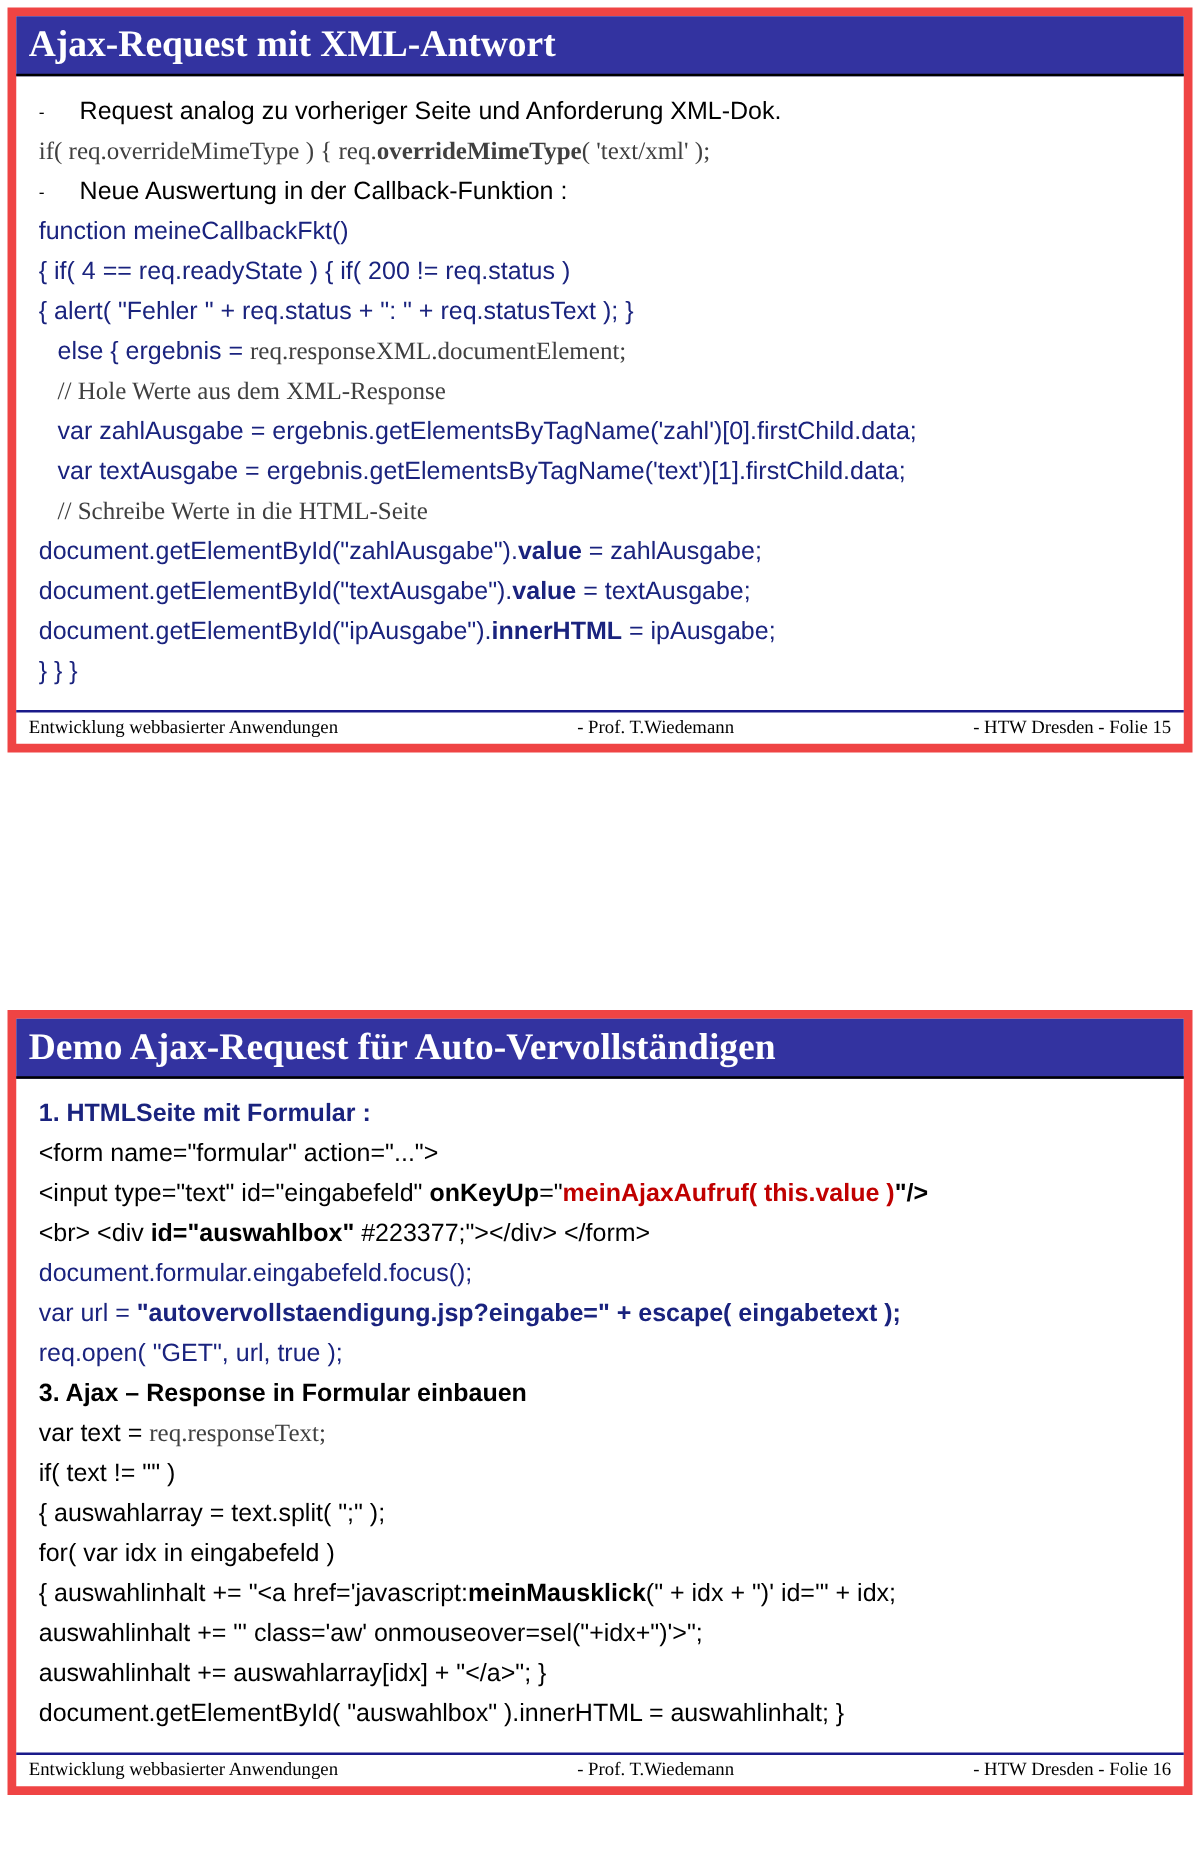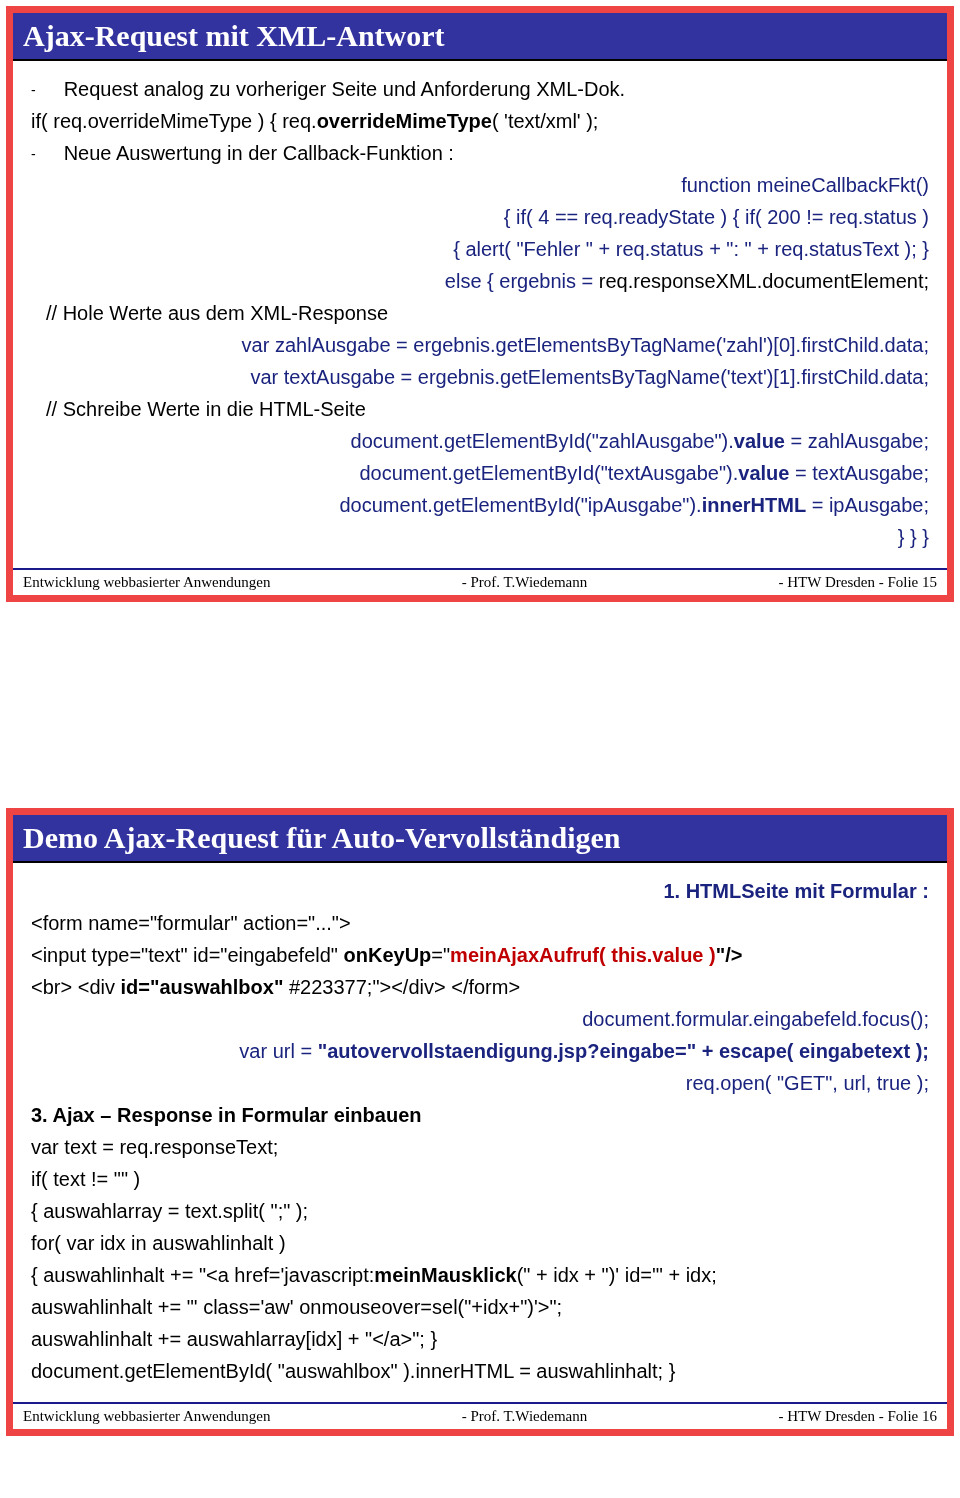--- a/index.html
+++ b/index.html
@@ -33,22 +33,22 @@
     margin-left: 18px;
   }
   .bullet-dash::before {
     content: "-";
     margin-right: 28px;
     font-size: 14px;
     vertical-align: middle;
   }
   .nowrap { white-space: nowrap; }
   .black { color: #000; }
-  .navy { color: #1a237e; text-align: right; }
-  .green { color: #000000; }
+  .navy { color: #1a237e; }
+  .green { color: #404040; font-family: Liberation Serif, serif; }
   .red { color: #c00000; }
   .bold { font-weight: bold; }
   .indent1 { margin-left: 30px; }
   .indent2 { margin-left: 44px; }
   .indent3 { margin-left: 62px; }
   .indent4 { margin-left: 82px; }
   .footer-line {
     border-top: 2px solid #1a1a8a;
     margin-top: 6px;
   }
@@ -135,21 +135,21 @@
       <span>var url = </span><span class="bold">"autovervollstaendigung.jsp?eingabe=" + escape( eingabetext );</span>
     </div>
     <div class="li-line indent2 navy">req.open( "GET", url, true );</div>
 
     <div class="li-line black bold">3.  Ajax – Response in Formular einbauen</div>
     <div class="li-line indent2 black">
       <span>var text = </span><span class="green">req.responseText;</span>
     </div>
     <div class="li-line indent2 black">if( text != "" )</div>
     <div class="li-line indent2 black">{ auswahlarray = text.split( ";" );</div>
-    <div class="li-line indent3 black">for( var idx in auswahlinhalt )</div>
+    <div class="li-line indent3 black">for( var idx in eingabefeld )</div>
     <div class="li-line indent4 black">
       <span>{ auswahlinhalt += "&lt;a href='javascript:</span><span class="bold">meinMausklick</span><span>(" + idx + ")' id='" + idx;</span>
     </div>
     <div class="li-line indent4 black">auswahlinhalt += "' class='aw' onmouseover=sel("+idx+")'&gt;";</div>
     <div class="li-line indent4 black">auswahlinhalt += auswahlarray[idx] + "&lt;/a&gt;"; }</div>
     <div class="li-line indent2 black">document.getElementById( "auswahlbox" ).innerHTML = auswahlinhalt; }</div>
   </div>
   <div class="footer-line"></div>
   <div class="slide-footer">
     <span>Entwicklung webbasierter Anwendungen</span>

